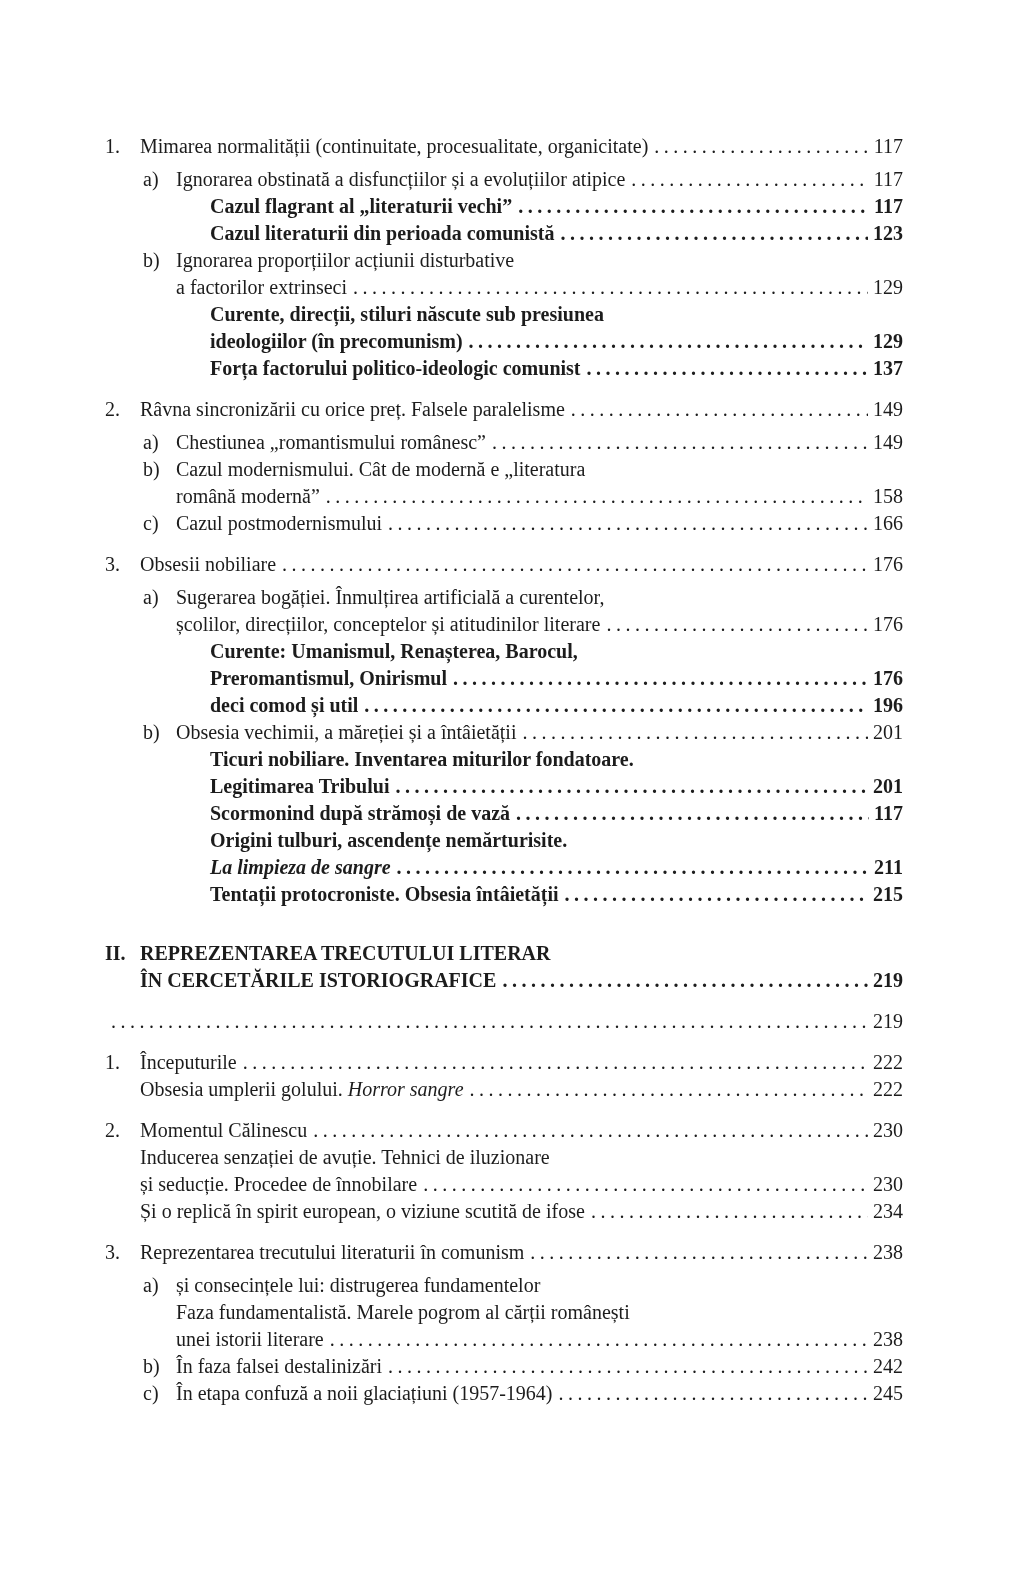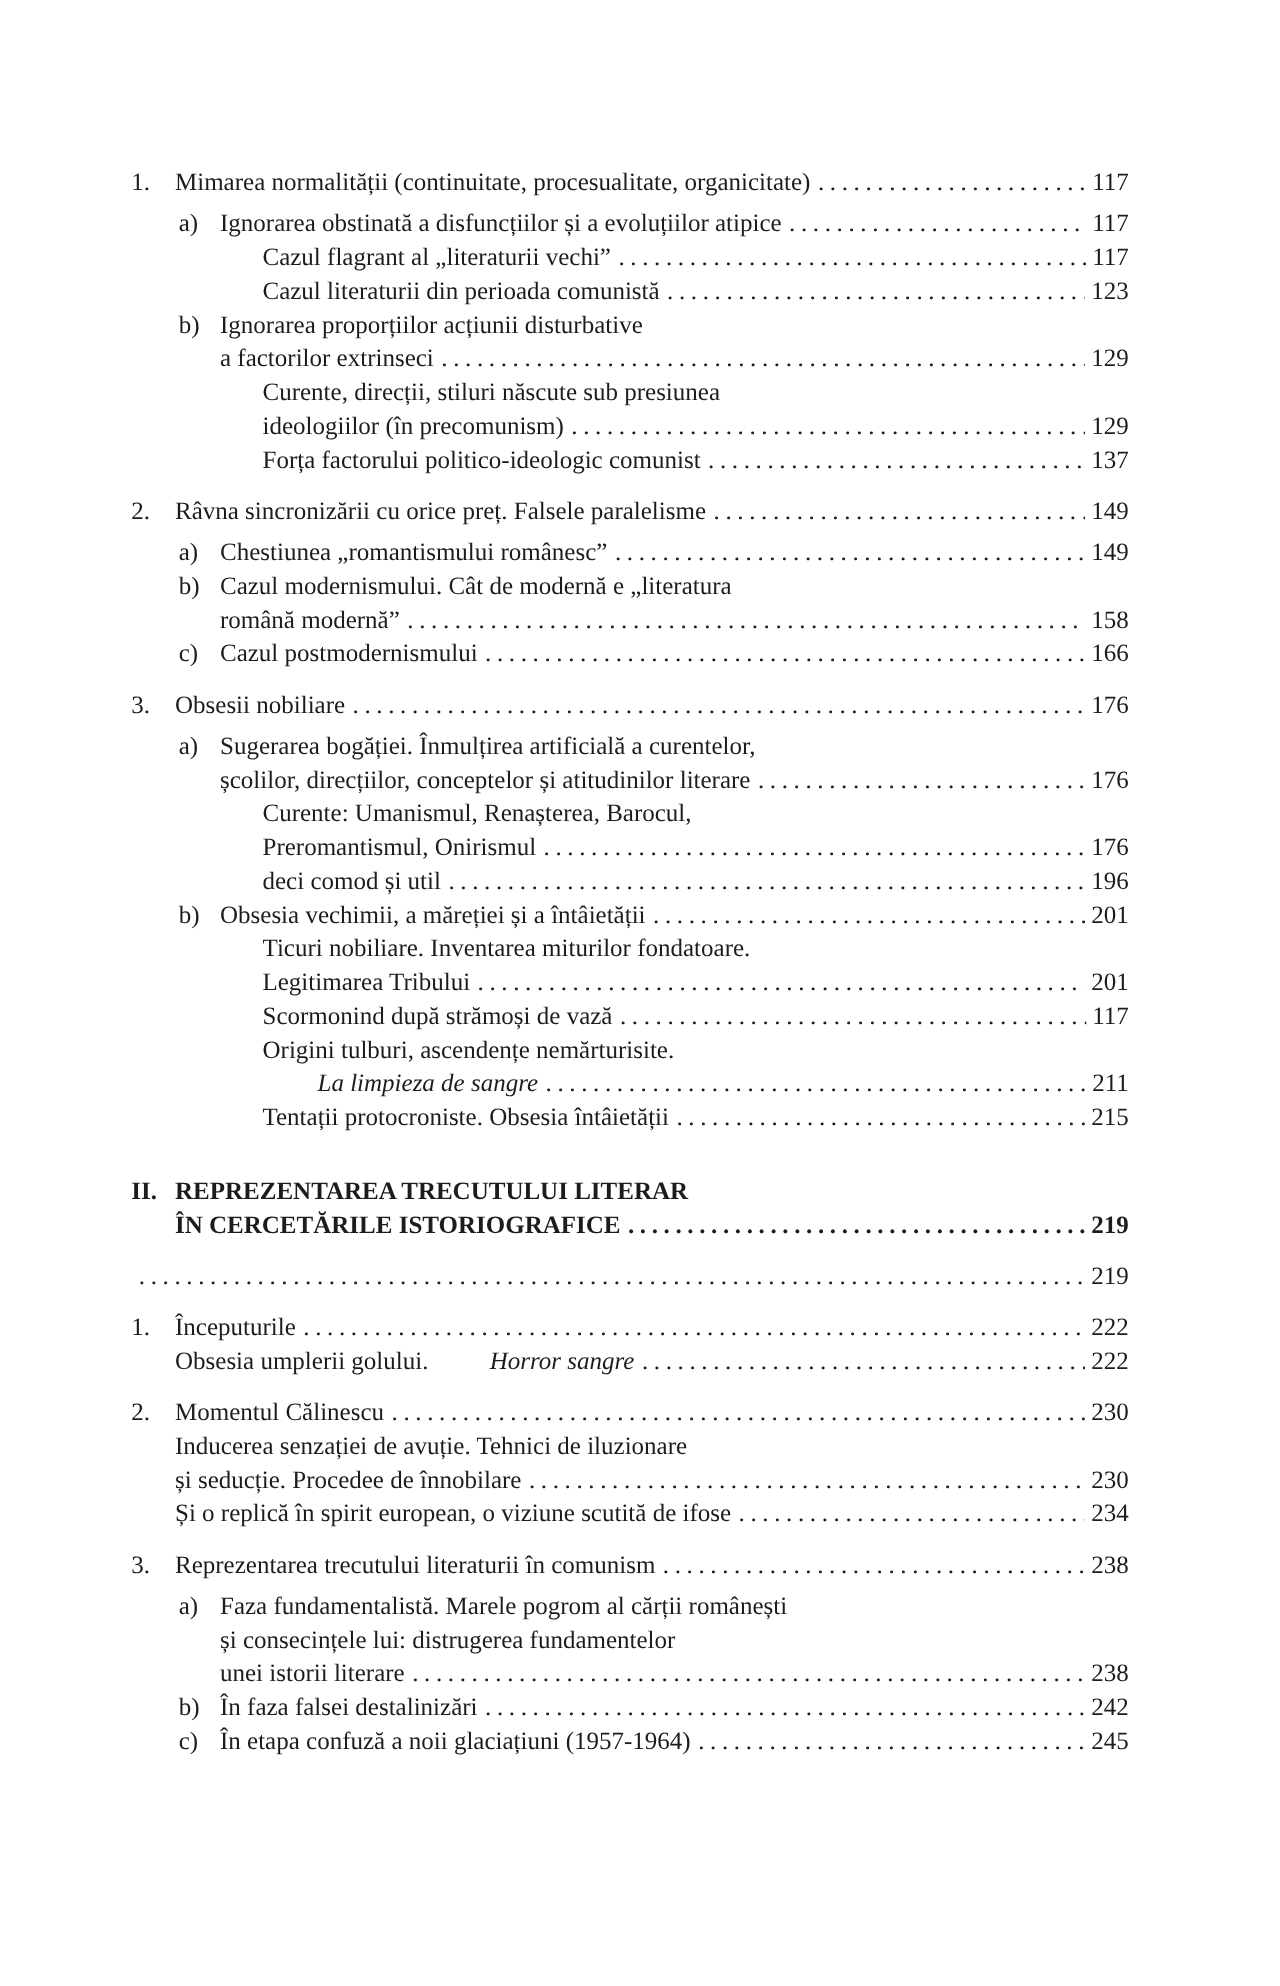--- a/index.html
+++ b/index.html
@@ -17,31 +17,31 @@
   }
   .toc {
     position: absolute;
     left: 105px;
     top: 133px;
     width: 798px;
   }
   .item { position: relative; }
   .lv0 { padding-left: 35px; }
   .lv1 { padding-left: 71px; }
-  .lv2 { padding-left: 105px; }
+  .lv2 { padding-left: 105px; font-weight: bold; }
   .lvr { padding-left: 0; }
   .marker { position: absolute; top: 0; }
   .lv0 > .marker { left: 0; }
   .lv1 > .marker { left: 38px; }
   .gap-sm { margin-top: 6px; }
   .gap-md { margin-top: 14px; }
   .gap-lg { margin-top: 32px; font-weight: bold; }
   .line { display: flex; }
   .txt { white-space: pre; flex: 0 0 auto; }
-  .i { font-style: italic; margin-left: 44px; }
+  .i { font-style: italic; }
   .leader {
     flex: 1 1 auto;
     min-width: 10px;
     overflow: hidden;
     white-space: nowrap;
     margin-left: 6px;
     margin-right: 5px;
   }
   .leader::after {
     content: "...........................................................................................................................................";
@@ -280,24 +280,24 @@
         <span class="marker">3.</span>
         <div class="line">
           <span class="txt"><span>Reprezentarea trecutului literaturii în comunism</span></span>
           <span class="leader"></span>
           <span class="pg">238</span>
         </div>
       </div>
       <div class="item lv1 gap-sm">
         <span class="marker">a)</span>
         <div class="line">
+          <span class="txt"><span>și consecințele lui: distrugerea fundamentelor</span></span>
+        </div>
+        <div class="line">
           <span class="txt"><span>Faza fundamentalistă. Marele pogrom al cărții românești</span></span>
-        </div>
-        <div class="line">
-          <span class="txt"><span>și consecințele lui: distrugerea fundamentelor</span></span>
         </div>
         <div class="line">
           <span class="txt"><span>unei istorii literare</span></span>
           <span class="leader"></span>
           <span class="pg">238</span>
         </div>
       </div>
       <div class="item lv1">
         <span class="marker">b)</span>
         <div class="line">

